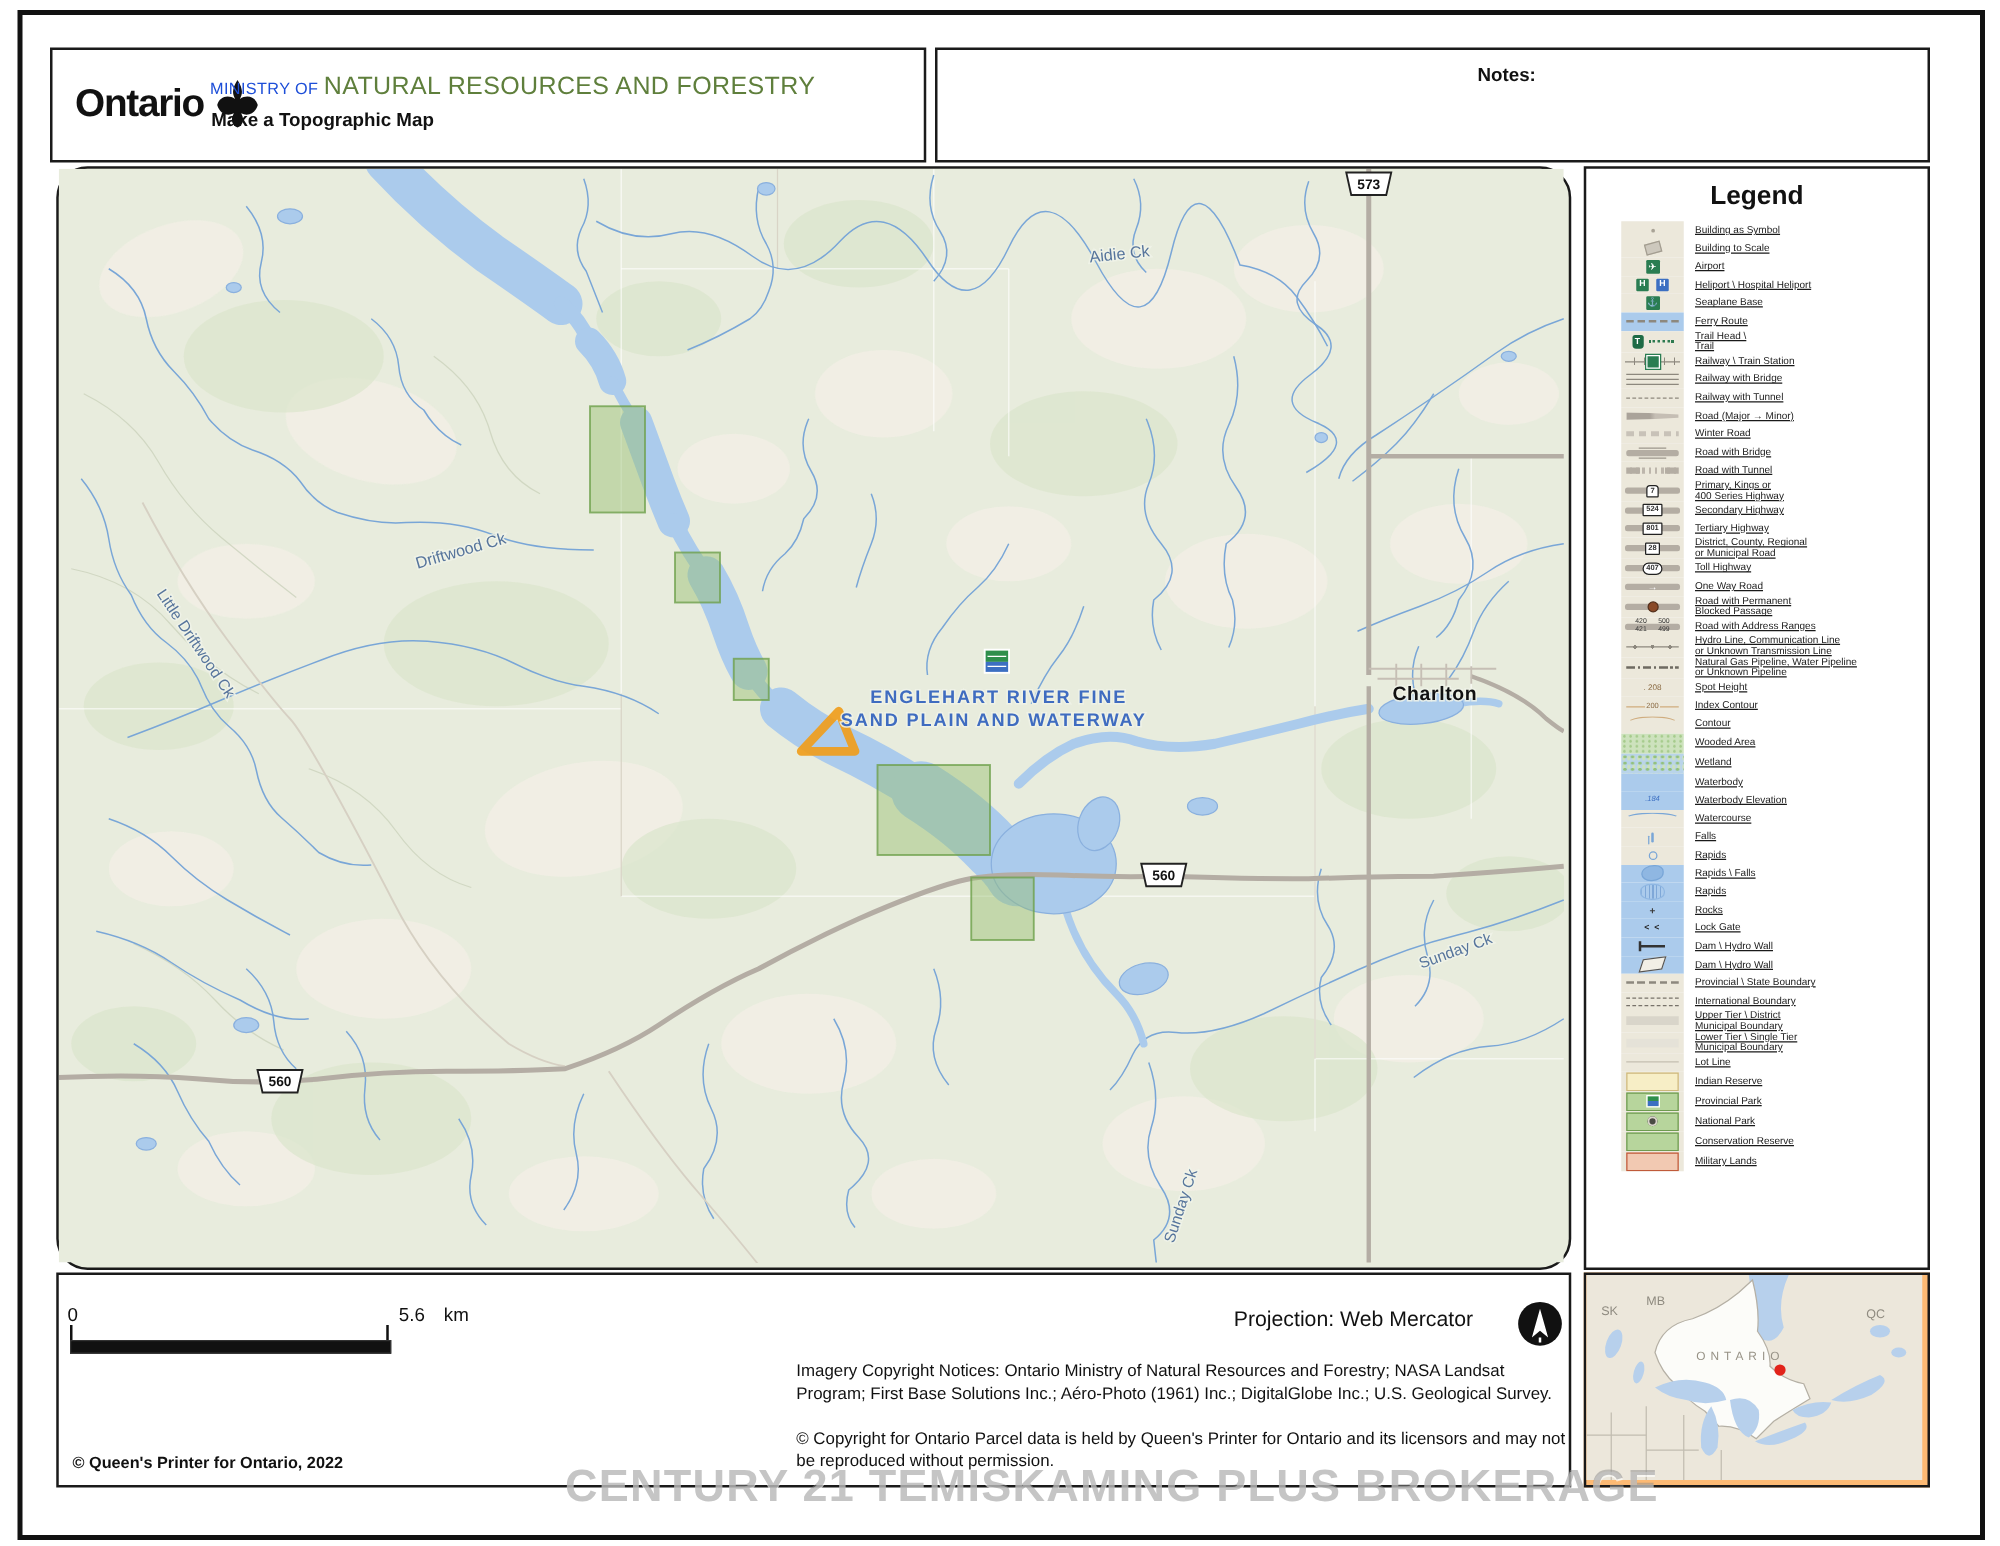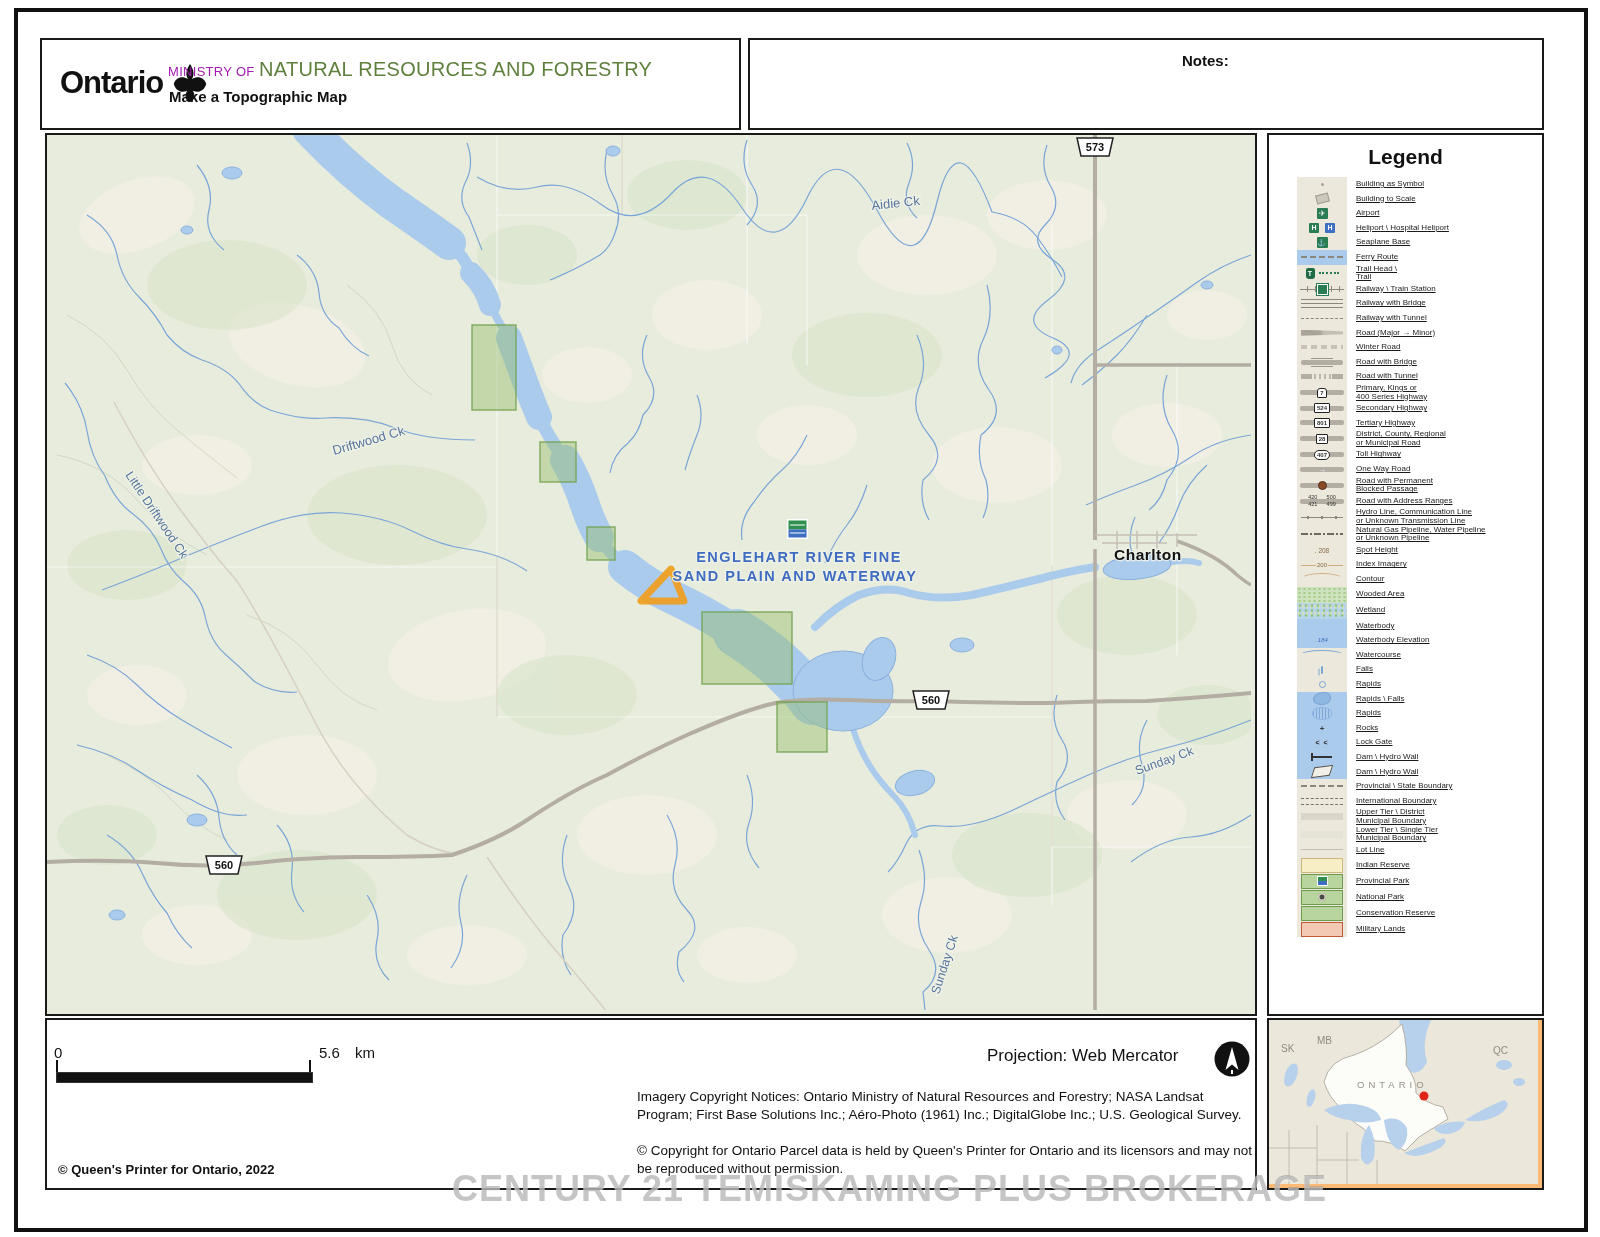--- a/index.html
+++ b/index.html
@@ -5,27 +5,27 @@
   html,body{margin:0;padding:0;background:#fff;font-family:"Liberation Sans",sans-serif;}
   .page{position:relative;width:1600px;height:1237px;background:#fff;overflow:hidden;}
   .frame{position:absolute;left:14px;top:8px;width:1566px;height:1216px;border:4px solid #111;}
   .box{position:absolute;border:2px solid #1a1a1a;background:#fff;}
   
   .hdr-left{left:40px;top:38px;width:697px;height:88px;}
   .logo-row{position:absolute;left:18px;top:22px;display:flex;align-items:center;}
   .logo-word{font-size:31px;font-weight:bold;color:#111;letter-spacing:-1px;}
   .trillium{margin-left:6px;}
   .ministry{position:absolute;left:126px;top:18px;width:560px;}
-  .ministry-prefix{font-size:13px;color:#a21caf;letter-spacing:.3px;}
+  .ministry-prefix{font-size:13px;color:#1d4ed8;letter-spacing:.3px;}
   .ministry-name{font-size:20px;color:#5f7f3c;letter-spacing:.3px;}
   .app-title{position:absolute;left:127px;top:48px;font-size:15px;font-weight:bold;color:#111;}
   .hdr-right{left:748px;top:38px;width:792px;height:88px;}
   .notes{position:absolute;left:432px;top:12px;font-size:15px;font-weight:bold;color:#111;}
   
-  .map-box{left:45px;top:133px;width:1208px;height:879px;background:#e8ecdd;}
+  .map-box{left:45px;top:133px;width:1208px;height:879px;background:#e8ecdd;border-radius:25px;}
   .map-box svg{display:block;}
   svg text{font-family:"Liberation Sans",sans-serif;}
   .mlbl{paint-order:stroke;stroke:rgba(240,243,233,.85);stroke-width:2.5px;}
   
   .legend-box{left:1267px;top:133px;width:273px;height:879px;overflow:hidden;}
   .lg-title{text-align:center;font-size:21px;font-weight:bold;margin:10px 0 8px 0;color:#111;}
   .lg-row{display:flex;align-items:center;min-height:14.6px;padding-left:28px;}
   .lg-lbl{font-size:8px;line-height:8.6px;color:#1a1a1a;white-space:pre-line;width:178px;text-decoration:underline;}
   .lg-sym{position:relative;width:50px;min-height:13px;align-self:stretch;background:#ece8db;flex:none;margin-right:9px;display:flex;align-items:center;justify-content:center;font-size:6.5px;color:#333;overflow:hidden;}
   .bg-water .lg-sym{background:#abcbec;}
@@ -446,21 +446,21 @@
         <div class="lg-row">
           <div class="lg-sym s-spot">
             <span class="st">. 208</span>
           </div>
           <div class="lg-lbl">Spot Height</div>
         </div>
         <div class="lg-row">
           <div class="lg-sym s-index-contour">
             <span class="st">200</span>
           </div>
-          <div class="lg-lbl">Index Imagery</div>
+          <div class="lg-lbl">Index Contour</div>
         </div>
         <div class="lg-row">
           <div class="lg-sym s-contour"></div>
           <div class="lg-lbl">Contour</div>
         </div>
         <div class="lg-row bg-area">
           <div class="lg-sym s-wooded"></div>
           <div class="lg-lbl">Wooded Area</div>
         </div>
         <div class="lg-row bg-area">

